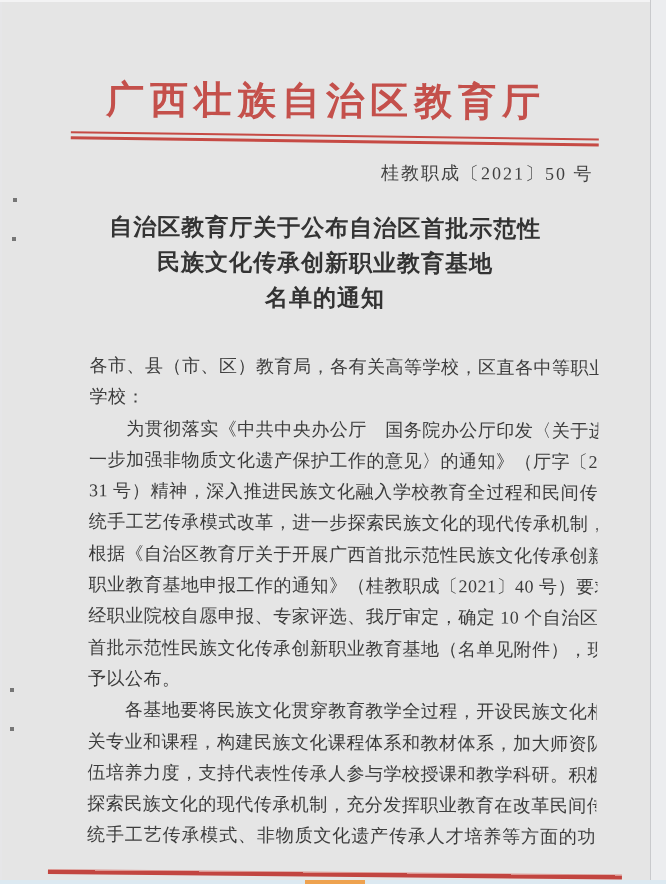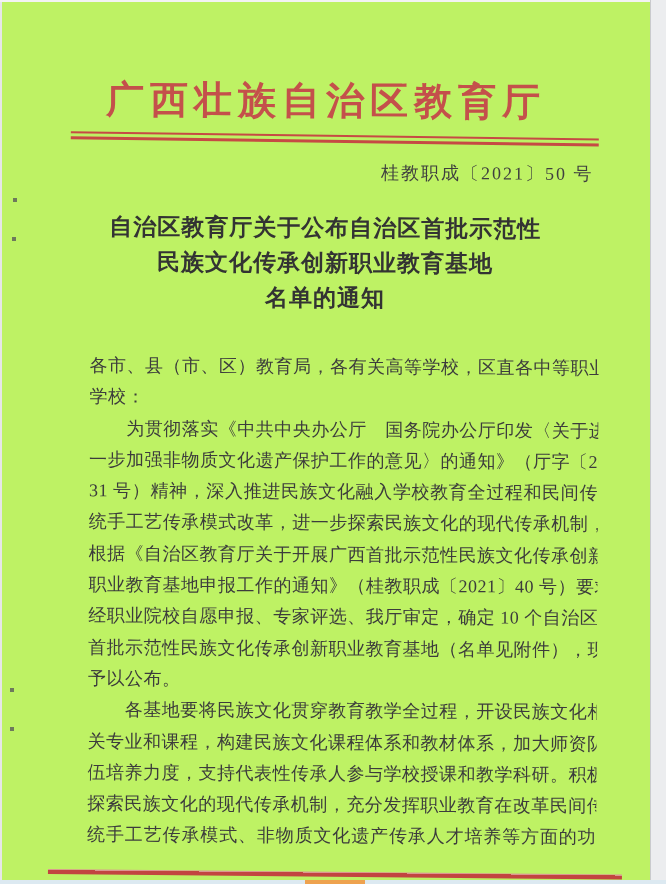--- a/index.html
+++ b/index.html
@@ -2,21 +2,21 @@
 <html><head>
 <meta charset="utf-8">
 <style>
   html, body { margin: 0; padding: 0; }
   body {
     width: 666px; height: 884px;
     background: #ffffff;
     overflow: hidden; position: relative;
     font-family: "Liberation Serif", serif;
   }
-  .scan-page { position: absolute; inset: 0; background: #bef264; }
+  .scan-page { position: absolute; inset: 0; background: #e5e5e5; }
 
   
   .content {
     position: absolute; inset: 0;
     transform: rotate(0.3deg);
     transform-origin: 40px 100px;
   }
 
   .agency {
     position: absolute; top: 74px; left: 0; width: 652px;

